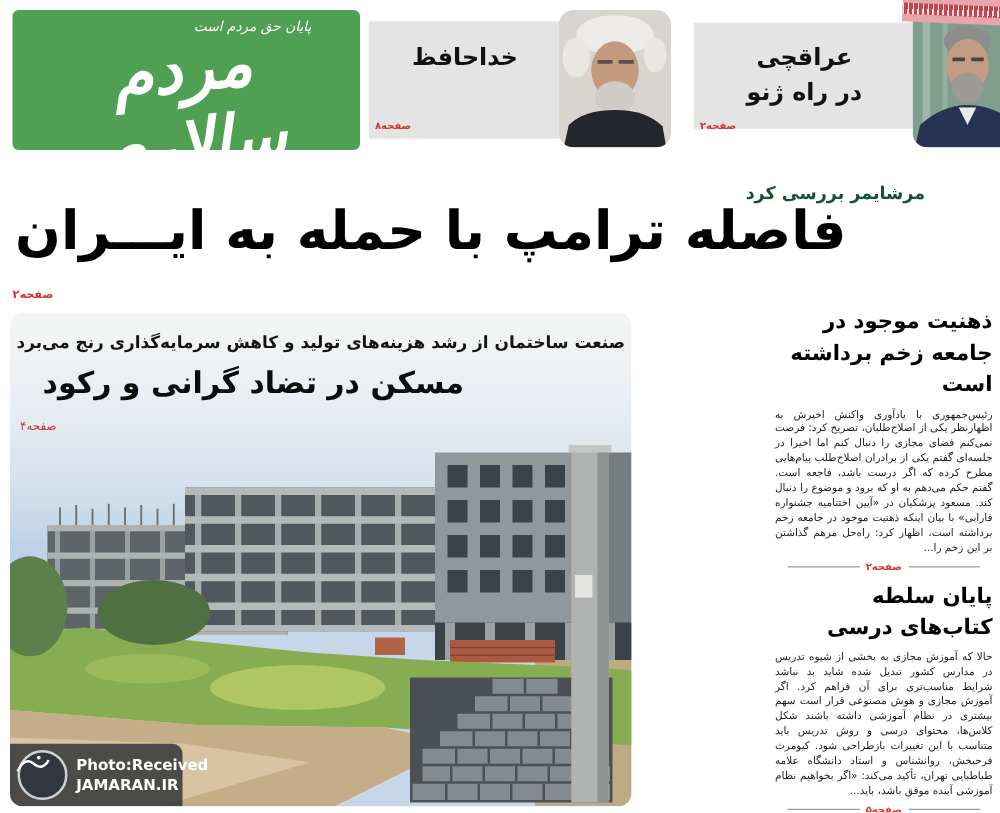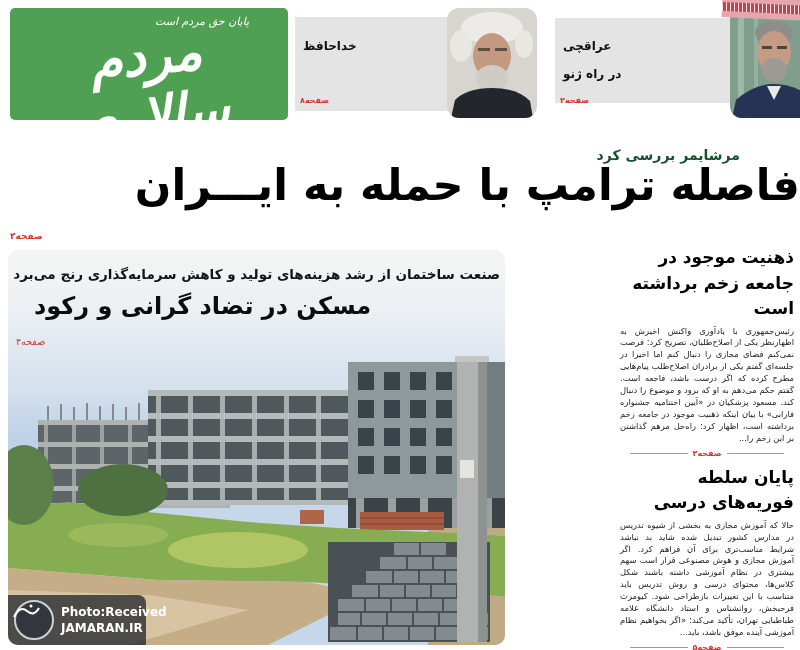--- a/index.html
+++ b/index.html
@@ -18,42 +18,42 @@
   
   .teaser{position:absolute;top:8px;height:110px;}
   .teaser1{left:295px;width:242px;}
   .teaser2{left:555px;width:261px;}
   .teaser-bg{position:absolute;background:#e4e4e4;left:0;}
   .teaser1 .teaser-bg{top:9px;bottom:7px;right:60px;}
   .teaser2 .teaser-bg{top:10px;bottom:15px;right:60px;}
   .teaser-photo{position:absolute;right:0;top:0;width:90px;height:110px;
                 border-radius:12px;overflow:hidden;}
   .teaser2 .teaser-photo{width:86px;}
-  .teaser-text{position:absolute;top:24px;left:8px;text-align:left;direction:rtl;
-               font-weight:bold;font-size:12px;line-height:28px;color:#111;}
+  .teaser-text{position:absolute;top:24px;left:8px;text-align:center;direction:rtl;
+               font-weight:bold;font-size:19px;line-height:28px;color:#111;}
   .teaser1 .teaser-text{right:96px;}
   .teaser2 .teaser-text{right:92px;}
   .teaser-ref{position:absolute;left:5px;bottom:13px;color:#d6332b;
               font-size:8px;font-weight:bold;direction:rtl;}
 
   
   .ribbon{position:absolute;left:722px;top:-3px;width:90px;height:22px;
           background:#e6a6ad;transform:rotate(2.5deg);overflow:hidden;}
   .ribbon-core{margin-top:7px;height:9px;background:#c2454e;
           background-image:repeating-linear-gradient(90deg,rgba(255,255,255,.85) 0 1px,rgba(255,255,255,0) 1px 4px);}
 
   
   .datebar{position:absolute;left:0;top:126px;width:800px;height:17px;background:#63b05b;}
   .dateline{position:absolute;left:8px;top:2px;color:#ffffff;font-size:9.5px;
             font-weight:bold;direction:rtl;white-space:nowrap;}
 
   
   .lead-kicker{position:absolute;top:147px;left:0;right:60px;
                font-size:14px;font-weight:bold;direction:rtl;color:#14532d;}
-  .lead-headline{position:absolute;top:160px;left:0;right:0;text-align:right;
+  .lead-headline{position:absolute;top:160px;left:0;right:0;text-align:left;
                font-size:43px;font-weight:900;direction:rtl;color:#000;letter-spacing:-1px;padding-left:12px;}
   .lead-ref{position:absolute;left:10px;top:231px;color:#d6332b;font-size:9px;
             font-weight:bold;direction:rtl;}
 
   
   .photo{position:absolute;left:8px;top:250px;width:497px;height:395px;
          border-radius:10px;overflow:hidden;
          background:linear-gradient(180deg,#f4f5f4 0%,#ebeff3 16%,#d7e2ee 34%,#bcd1e7 48%,#c6d7ea 60%);}
   .photo svg{position:absolute;left:0;top:0;}
   .photo-subhead{position:absolute;left:12px;top:16px;width:480px;text-align:right;
@@ -343,21 +343,21 @@
       <div class="article-headline">ذهنیت موجود در جامعه زخم برداشته است</div>
       <div class="article-body">رئیس‌جمهوری با یادآوری واکنش اخیرش به اظهارنظر یکی از اصلاح‌طلبان، تصریح کرد: فرصت نمی‌کنم فضای مجازی را دنبال کنم اما اخیرا در جلسه‌ای گفتم یکی از برادران اصلاح‌طلب پیام‌هایی مطرح کرده که اگر درست باشد، فاجعه است. گفتم حکم می‌دهم به او که برود و موضوع را دنبال کند. مسعود پزشکیان در «آیین اختتامیه جشنواره فارابی» با بیان اینکه ذهنیت موجود در جامعه زخم برداشته است، اظهار کرد: راه‌حل مرهم گذاشتن بر این زخم را...</div>
       <div class="article-div">
         <span class="ln"></span>
         <span class="pr">صفحه۲</span>
         <span class="ln"></span>
       </div>
     </div>
 
     <div class="article">
-      <div class="article-headline">پایان سلطه فوریه‌های درسی</div>
+      <div class="article-headline">پایان سلطه کتاب‌های درسی</div>
       <div class="article-body">حالا که آموزش مجازی به بخشی از شیوه تدریس در مدارس کشور تبدیل شده شاید بد نباشد شرایط مناسب‌تری برای آن فراهم کرد. اگر آموزش مجازی و هوش مصنوعی قرار است سهم بیشتری در نظام آموزشی داشته باشند شکل کلاس‌ها، محتوای درسی و روش تدریس باید متناسب با این تغییرات بازطراحی شود. کیومرث فرحبخش، روانشناس و استاد دانشگاه علامه طباطبایی تهران، تأکید می‌کند: «اگر بخواهیم نظام آموزشی آینده موفق باشد، باید...</div>
       <div class="article-div">
         <span class="ln"></span>
         <span class="pr">صفحه۵</span>
         <span class="ln"></span>
       </div>
     </div>
 
   </div>
 

